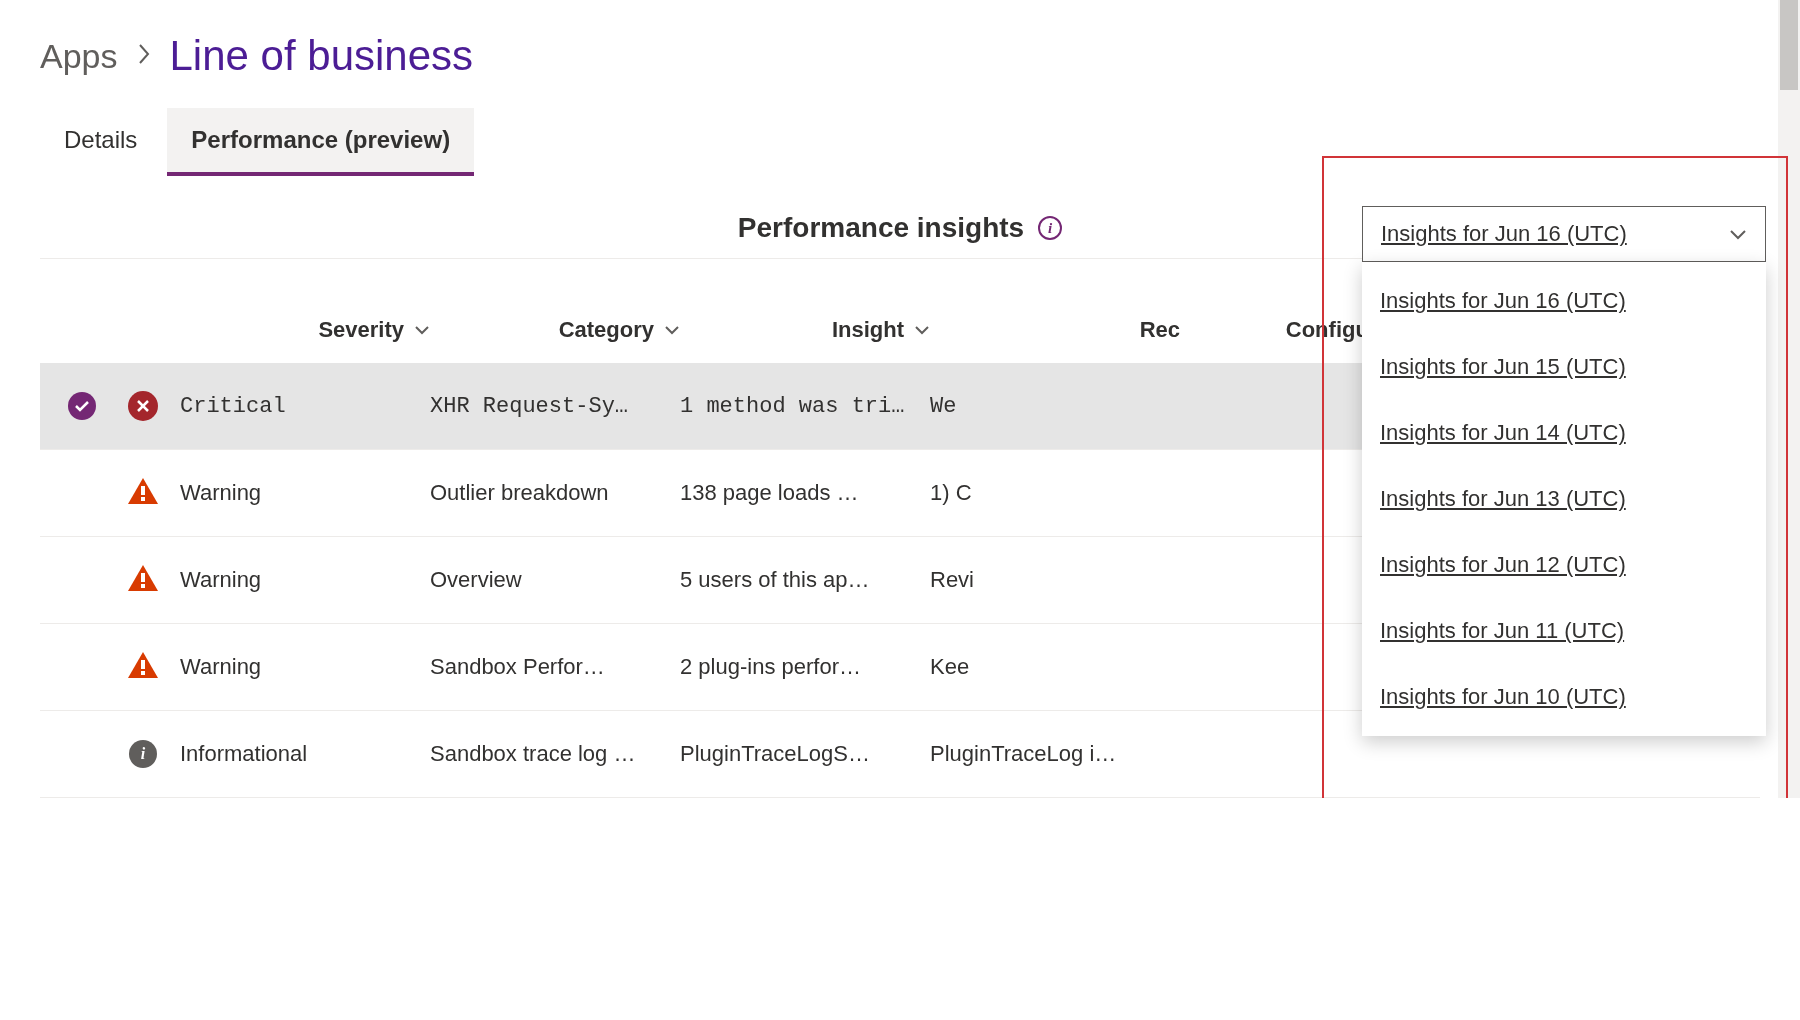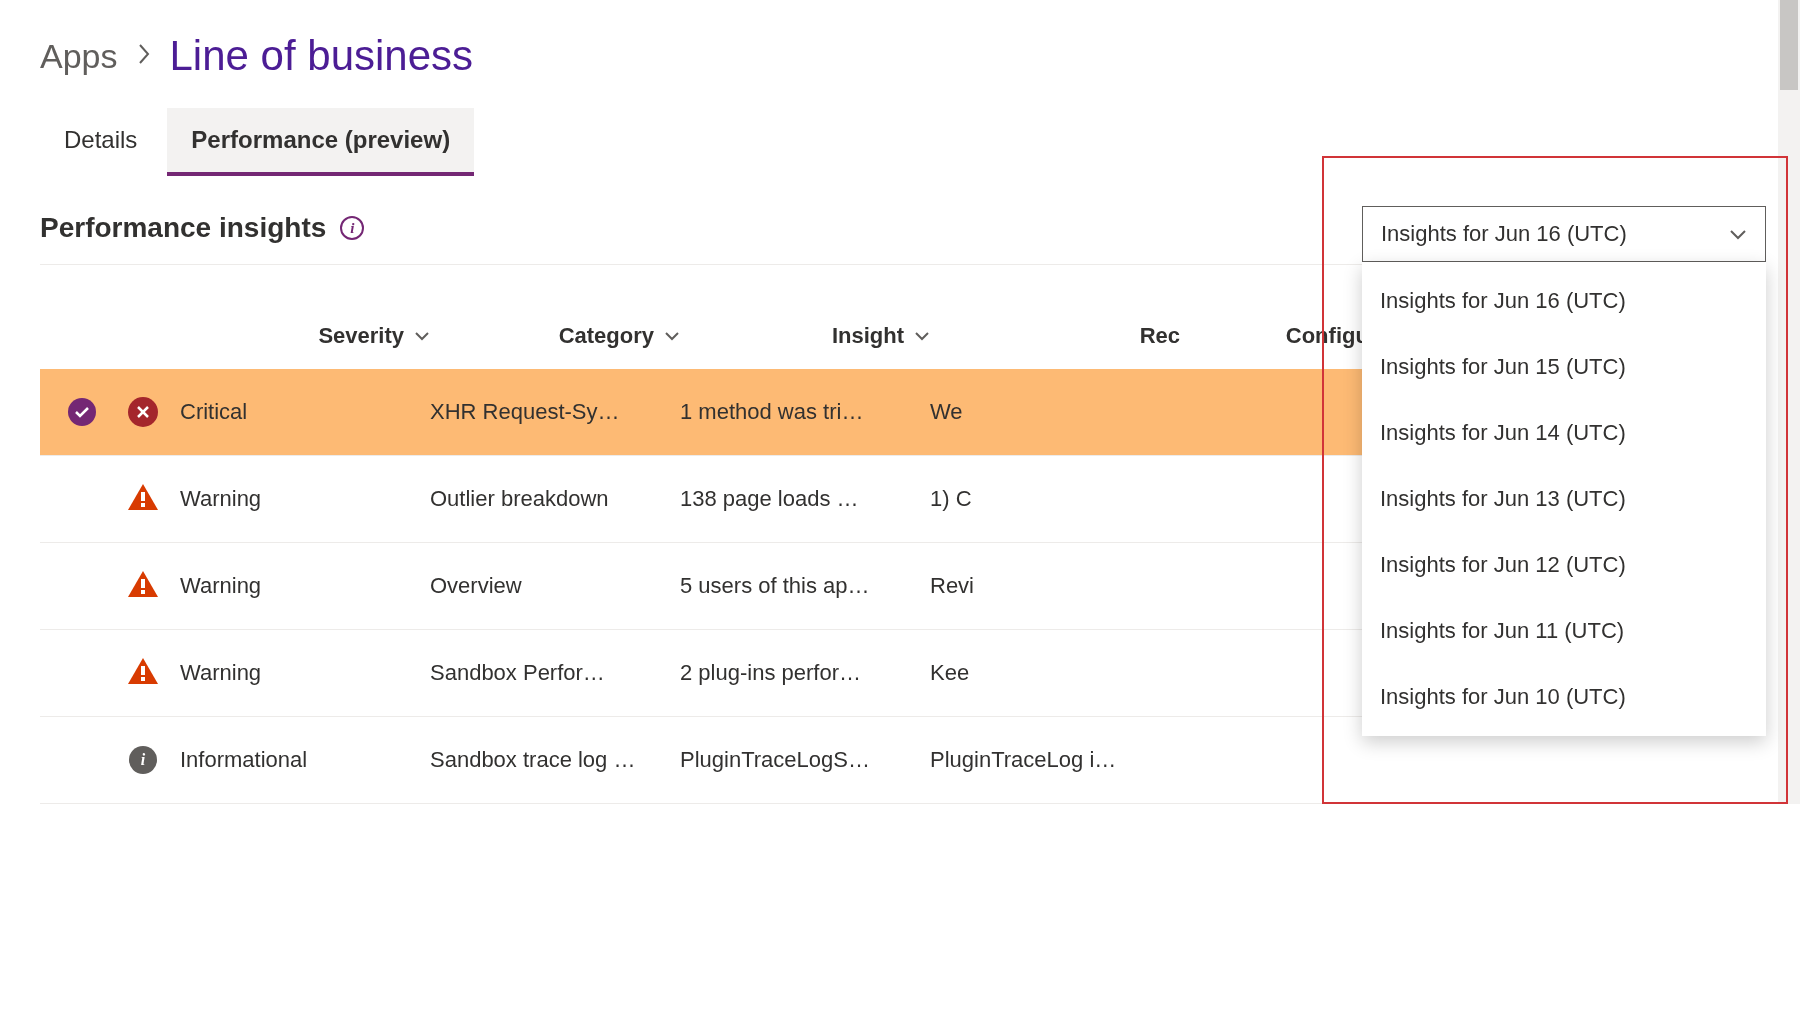--- a/index.html
+++ b/index.html
@@ -49,22 +49,22 @@
   .tab.active {
     background: #f3f2f1;
     border-bottom: 4px solid #742774;
     font-weight: 700;
   }
 
   
   .section-row {
     display: flex;
     align-items: center;
-    justify-content: flex-start;
-    margin-bottom: 20px;
+    justify-content: center;
+    margin-bottom: 14px;
   }
   .section-left {
     display: flex;
     align-items: center;
     gap: 14px;
   }
   .section-title {
     font-size: 28px;
     font-weight: 600;
   }
@@ -93,20 +93,21 @@
     z-index: 5;
   }
 
   
   .dropdown-wrap {
     position: absolute;
     top: 206px;
     right: 34px;
     width: 404px;
     z-index: 10;
+    text-decoration: underline;
   }
   .dropdown-button {
     width: 100%;
     border: 1px solid #605e5c;
     background: #fff;
     padding: 14px 18px;
     font-size: 22px;
     display: flex;
     align-items: center;
     justify-content: space-between;
@@ -149,21 +150,21 @@
     font-weight: 600;
     display: flex;
     align-items: center;
     gap: 10px;
     justify-content: flex-end;
   }
   .th .sort-chevron { color: #605e5c; font-size: 16px; }
   .trow {
     padding: 28px 0;
   }
-  .trow.selected { background: #fdba74; }
+  .trow.selected { background: #e5e5e5; font-family: Liberation Mono, monospace; }
   .td {
     font-size: 22px;
     white-space: nowrap;
     overflow: hidden;
     text-overflow: ellipsis;
     padding-right: 12px;
   }
 
   
   .row-check {

